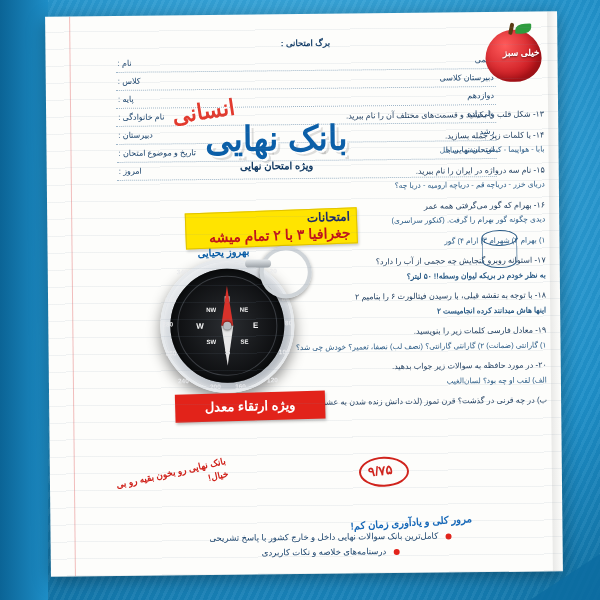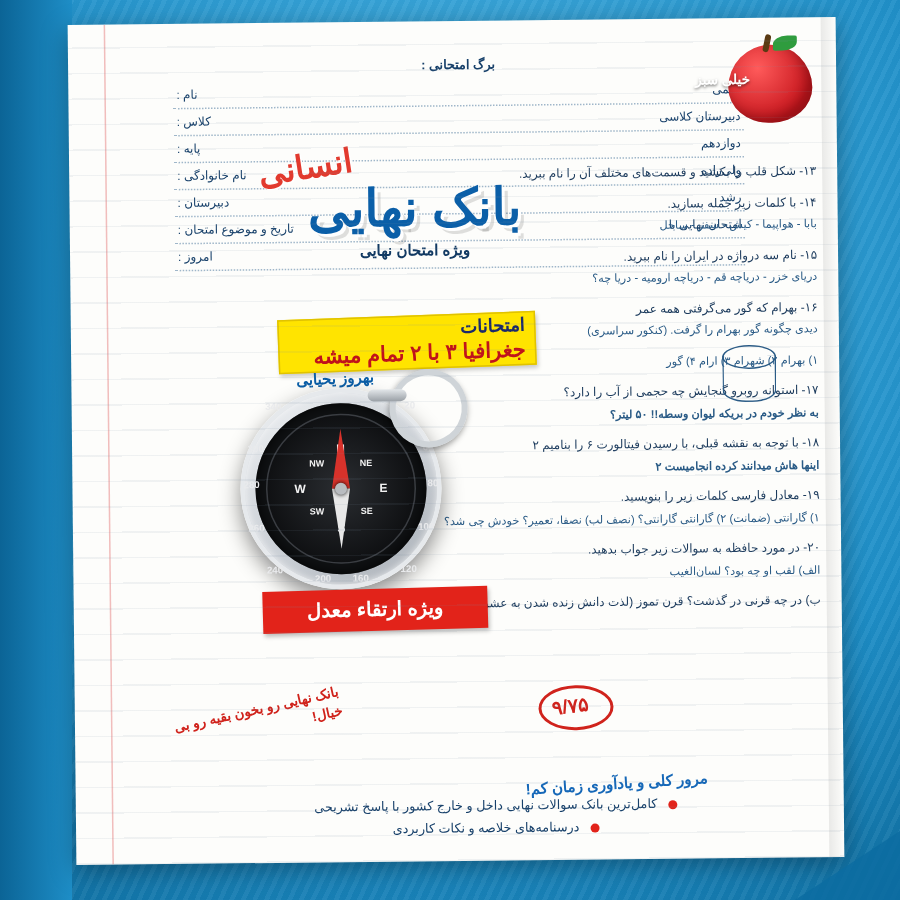--- a/index.html
+++ b/index.html
@@ -66,21 +66,21 @@
   .apple:before{
     content:"";position:absolute;left:24px;top:-7px;width:4px;height:12px;
     background:#5a3a13;border-radius:2px;transform:rotate(12deg);
   }
   .apple:after{
     content:"";position:absolute;left:30px;top:-6px;width:16px;height:10px;
     background:#2f9c3e;border-radius:60% 10% 60% 10%;
   }
   .logo-text{
     position:absolute;right:4px;top:20px;width:76px;color:#fff;
-    font-size:9px;font-weight:bold;text-align:left;direction:rtl;
+    font-size:9px;font-weight:bold;text-align:right;direction:rtl;
     text-shadow:0 1px 2px rgba(0,0,0,.5);z-index:2;
   }
   
   .maintitle{
     position:absolute;left:120px;top:104px;width:220px;text-align:center;direction:rtl;
   }
   .maintitle .big{
     font-size:34px;font-weight:bold;color:#0b5fa8;
     text-shadow:2px 2px 0 #ffffff, 4px 4px 0 rgba(0,0,0,.12);
     letter-spacing:-1px;

